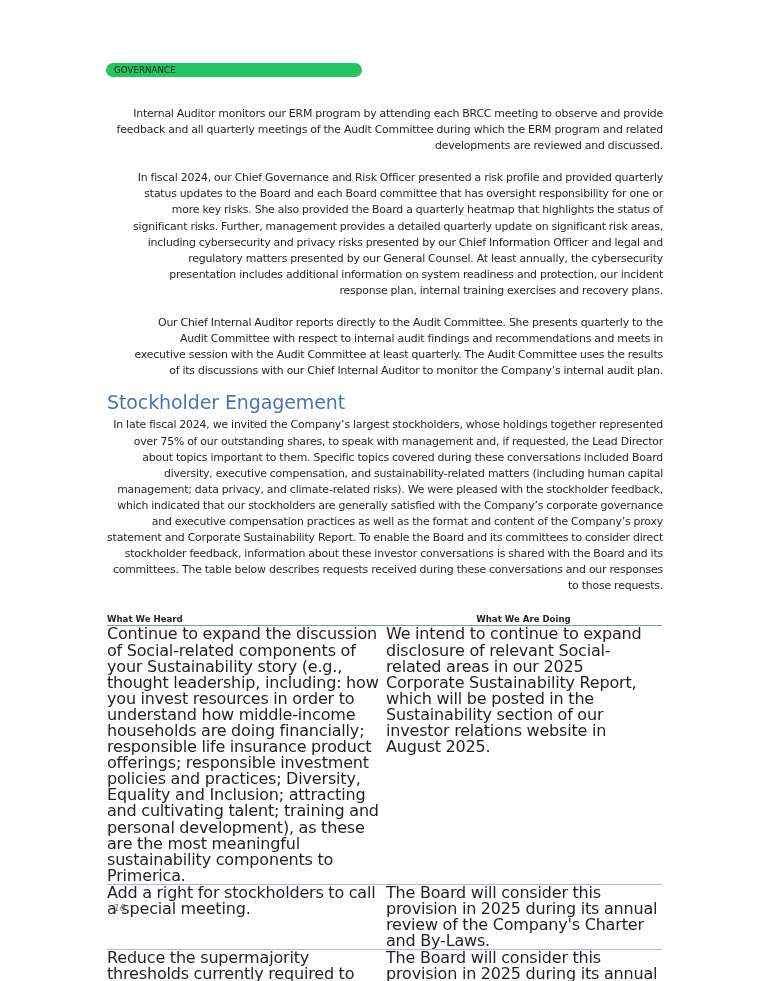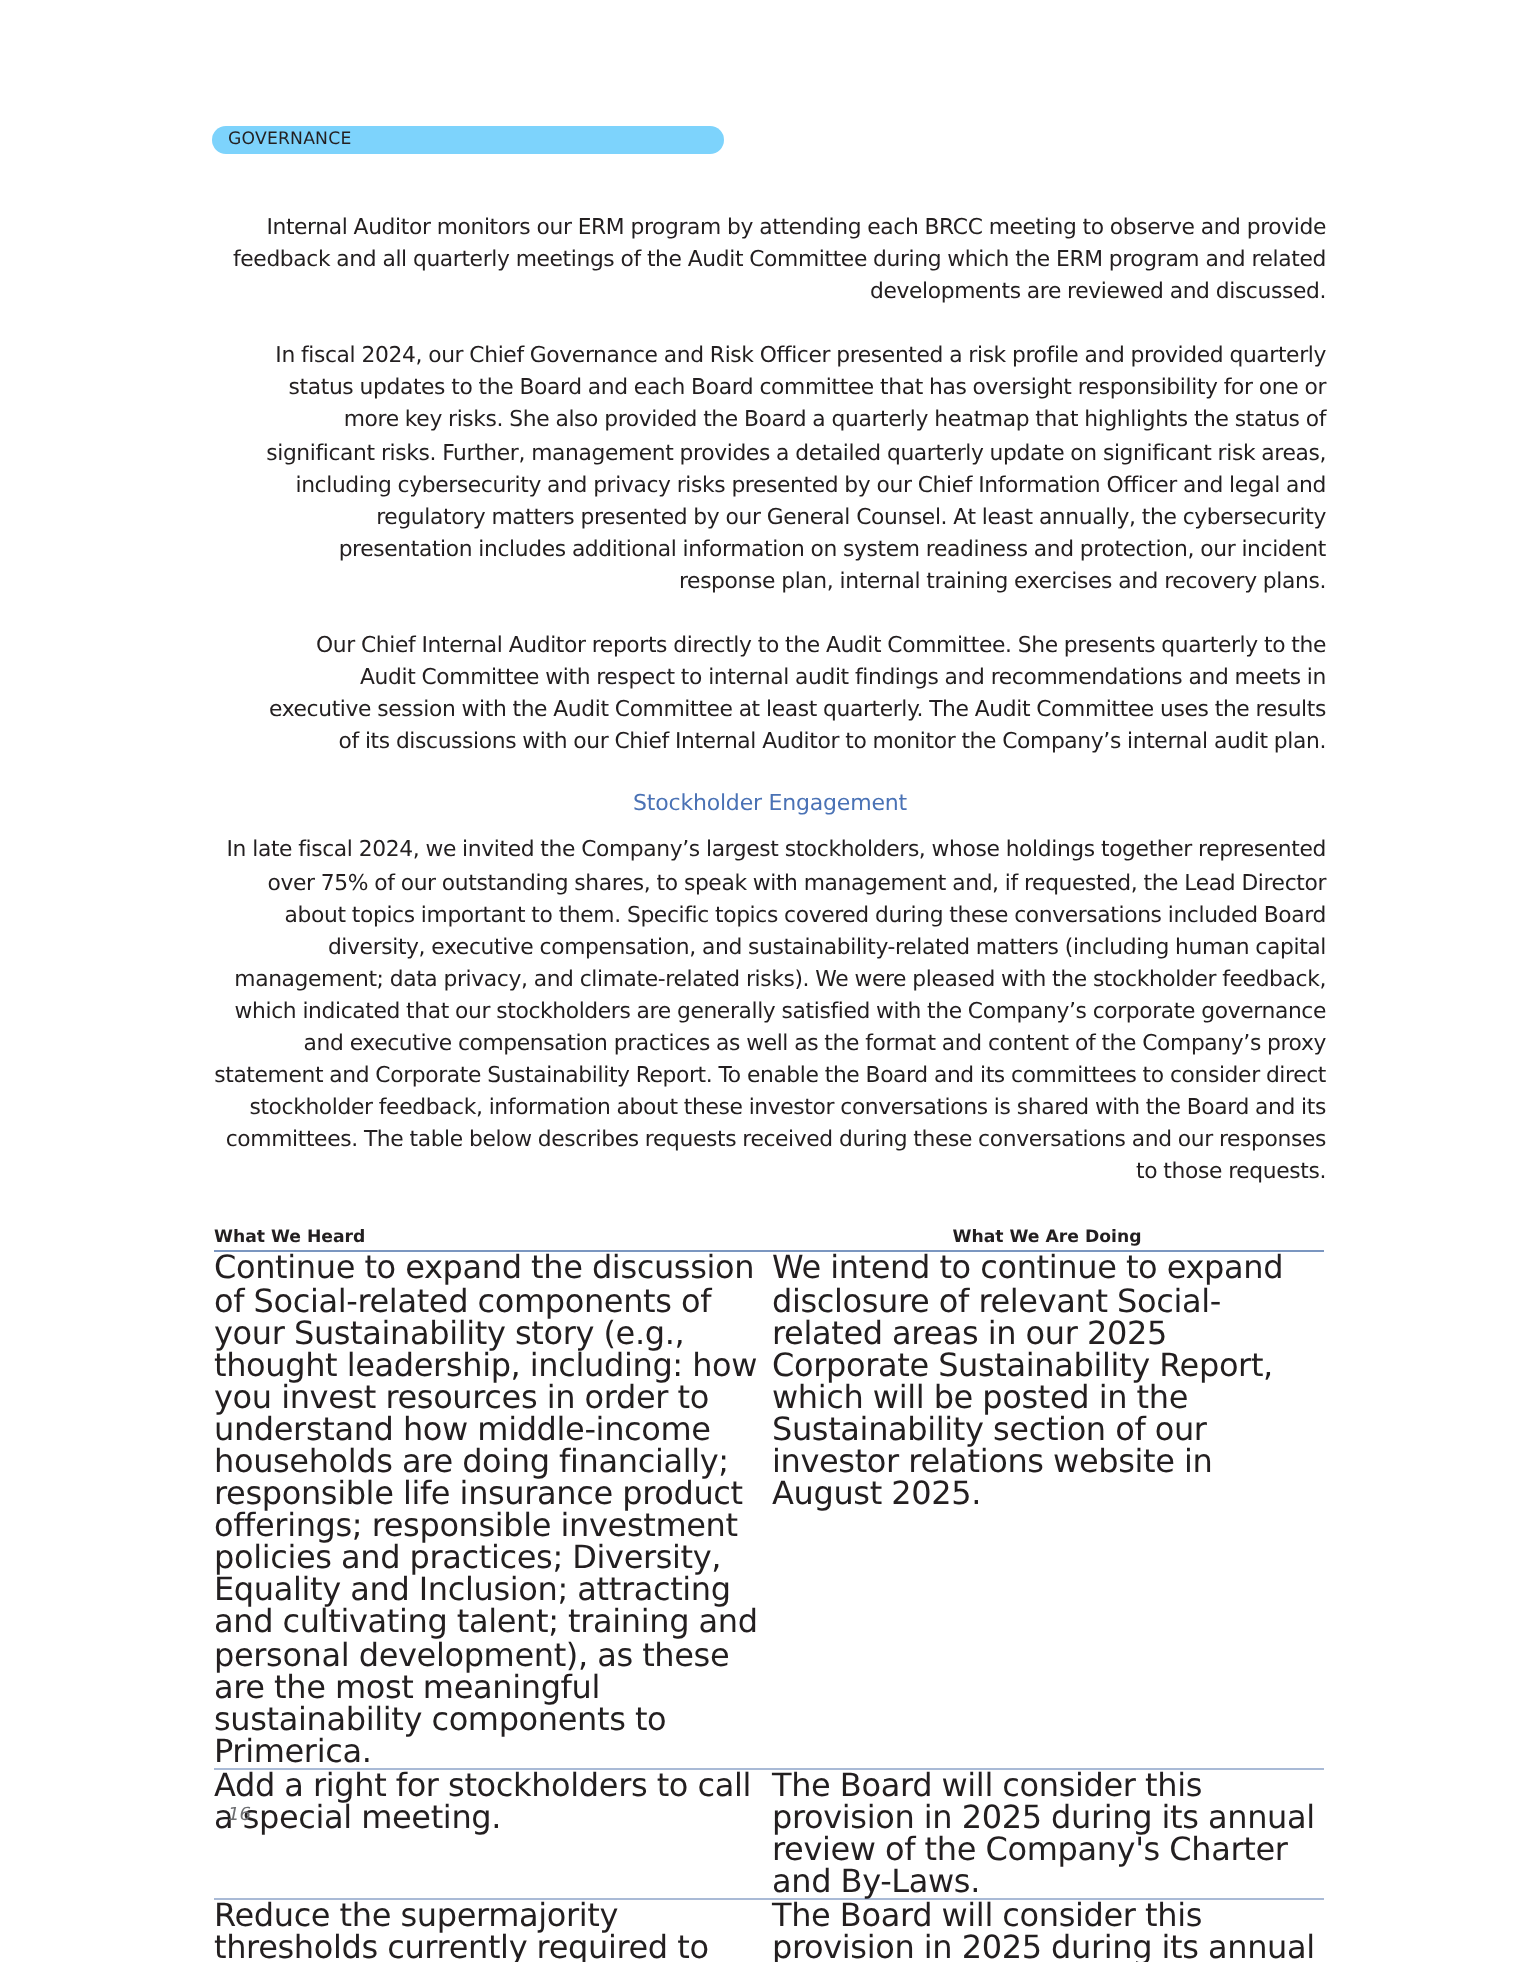--- a/index.html
+++ b/index.html
@@ -14,21 +14,21 @@
       overflow: hidden;
       font-family: "DejaVu Sans", "Liberation Sans", sans-serif;
       color: #231f20;
     }
     .section-tab {
       position: absolute;
       left: 106px;
       top: 63px;
       width: 256px;
       height: 14px;
-      background: #7dd3fc;
+      background: #22c55e;
       border-radius: 7px;
       box-sizing: border-box;
       padding-left: 8px;
       font-size: 8.6px;
       line-height: 14px;
       color: #231f20;
       letter-spacing: 0.1px;
     }
     .content {
       position: absolute;
@@ -44,26 +44,25 @@
       word-spacing: -0.2px;
       color: #231f20;
       text-align: right;
     }
     p.gap {
       margin-top: 16px;
       margin-left: 24px;
     }
     h2.section-heading {
       margin: 14px 0 6px 0;
-      font-size: 11px;
+      font-size: 19px;
       line-height: 18px;
       font-weight: normal;
       color: #4a72b5;
       letter-spacing: -0.1px;
-      text-align: center;
     }
     table.qa {
       margin-top: 18px;
       width: 555px;
       border-collapse: collapse;
       table-layout: fixed;
     }
     table.qa col.c1 { width: 278px; }
     table.qa col.c2 { width: 277px; }
     table.qa th {

